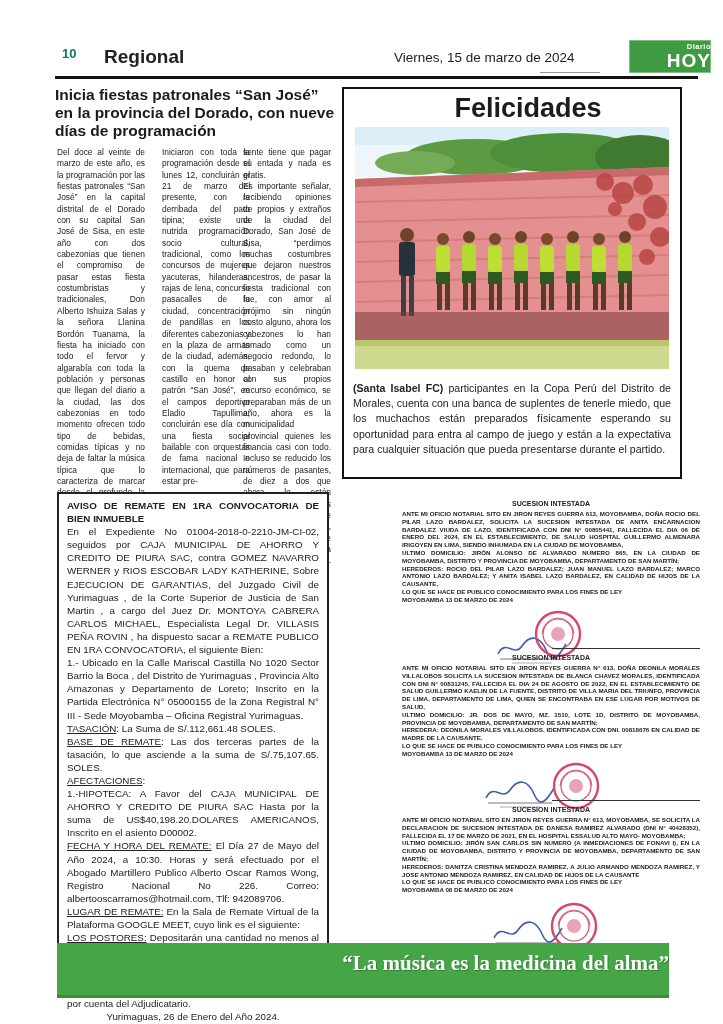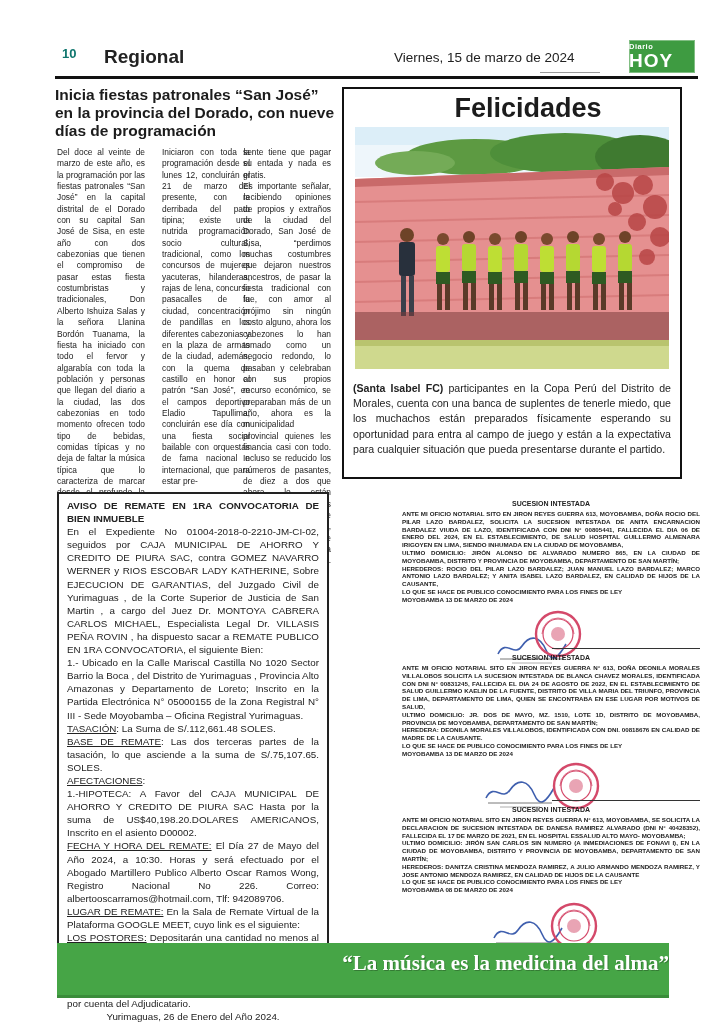--- a/index.html
+++ b/index.html
@@ -3,22 +3,22 @@
 <meta charset="utf-8">
 <style>
   html,body{margin:0;padding:0;background:#e8e8e8;}
   #page{position:relative;width:723px;height:1024px;background:#ffffff;overflow:hidden;
         font-family:"Liberation Sans", sans-serif;color:#1a1a1a;}
   
   .hdr-num{position:absolute;left:62px;top:46px;font-size:13px;font-weight:bold;color:#0f766e;}
   .hdr-section{position:absolute;left:104px;top:46px;font-size:19px;font-weight:bold;color:#222;}
   .hdr-date{position:absolute;left:394px;top:50px;font-size:13.5px;color:#222;}
   .hdr-date-line{position:absolute;left:540px;top:72px;width:60px;height:1px;background:#9a9a9a;}
-  .hdr-logo{position:absolute;left:629px;top:40px;width:66px;height:33px;background:#3E9B41;
-            display:flex;flex-direction:column;align-items:flex-start;justify-content:center;
+  .hdr-logo{position:absolute;left:629px;top:40px;width:82px;height:33px;background:#3E9B41;
+            display:flex;flex-direction:column;align-items:flex-end;justify-content:center;
             box-shadow:inset 0 0 0 1px rgba(255,255,255,.35);}
   .hdr-logo .lg-top{font-size:7.5px;font-weight:bold;color:#fff;line-height:8px;letter-spacing:.5px;}
   .hdr-logo .lg-main{font-size:19px;font-weight:900;color:#fff;line-height:19px;letter-spacing:1px;}
   .hdr-rule{position:absolute;left:55px;top:76px;width:643px;height:3px;background:#111;}
   
   .art-title{position:absolute;left:55px;top:86px;width:282px;text-align:left;
              font-size:15.5px;line-height:18px;font-weight:bold;color:#1c1c1c;}
   .art-col{position:absolute;top:147px;width:88px;font-size:8.4px;line-height:11.35px;
            text-align:justify;color:#222;white-space:pre-line;}
   .art-col.c1{left:57px;}

